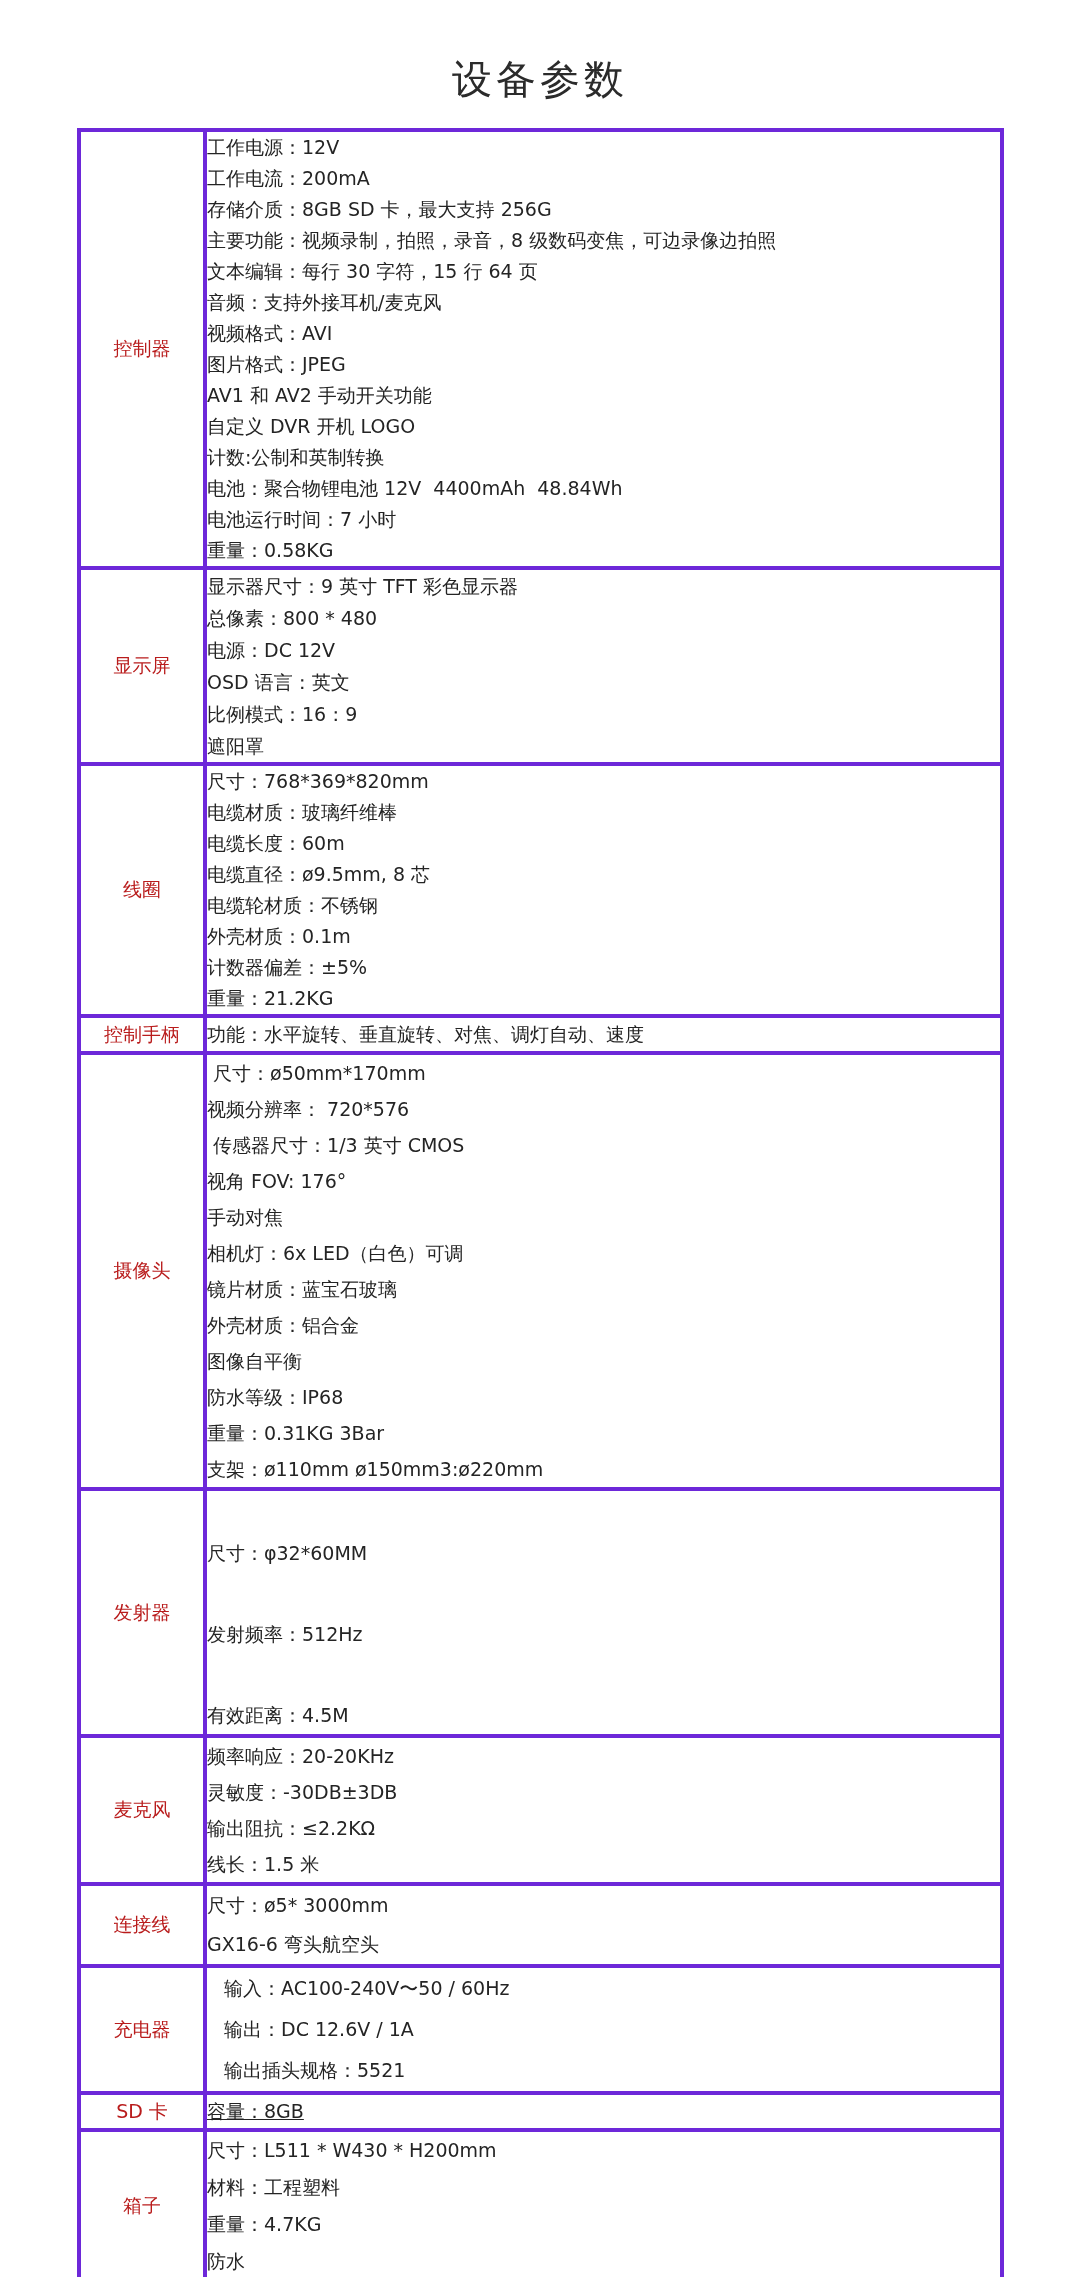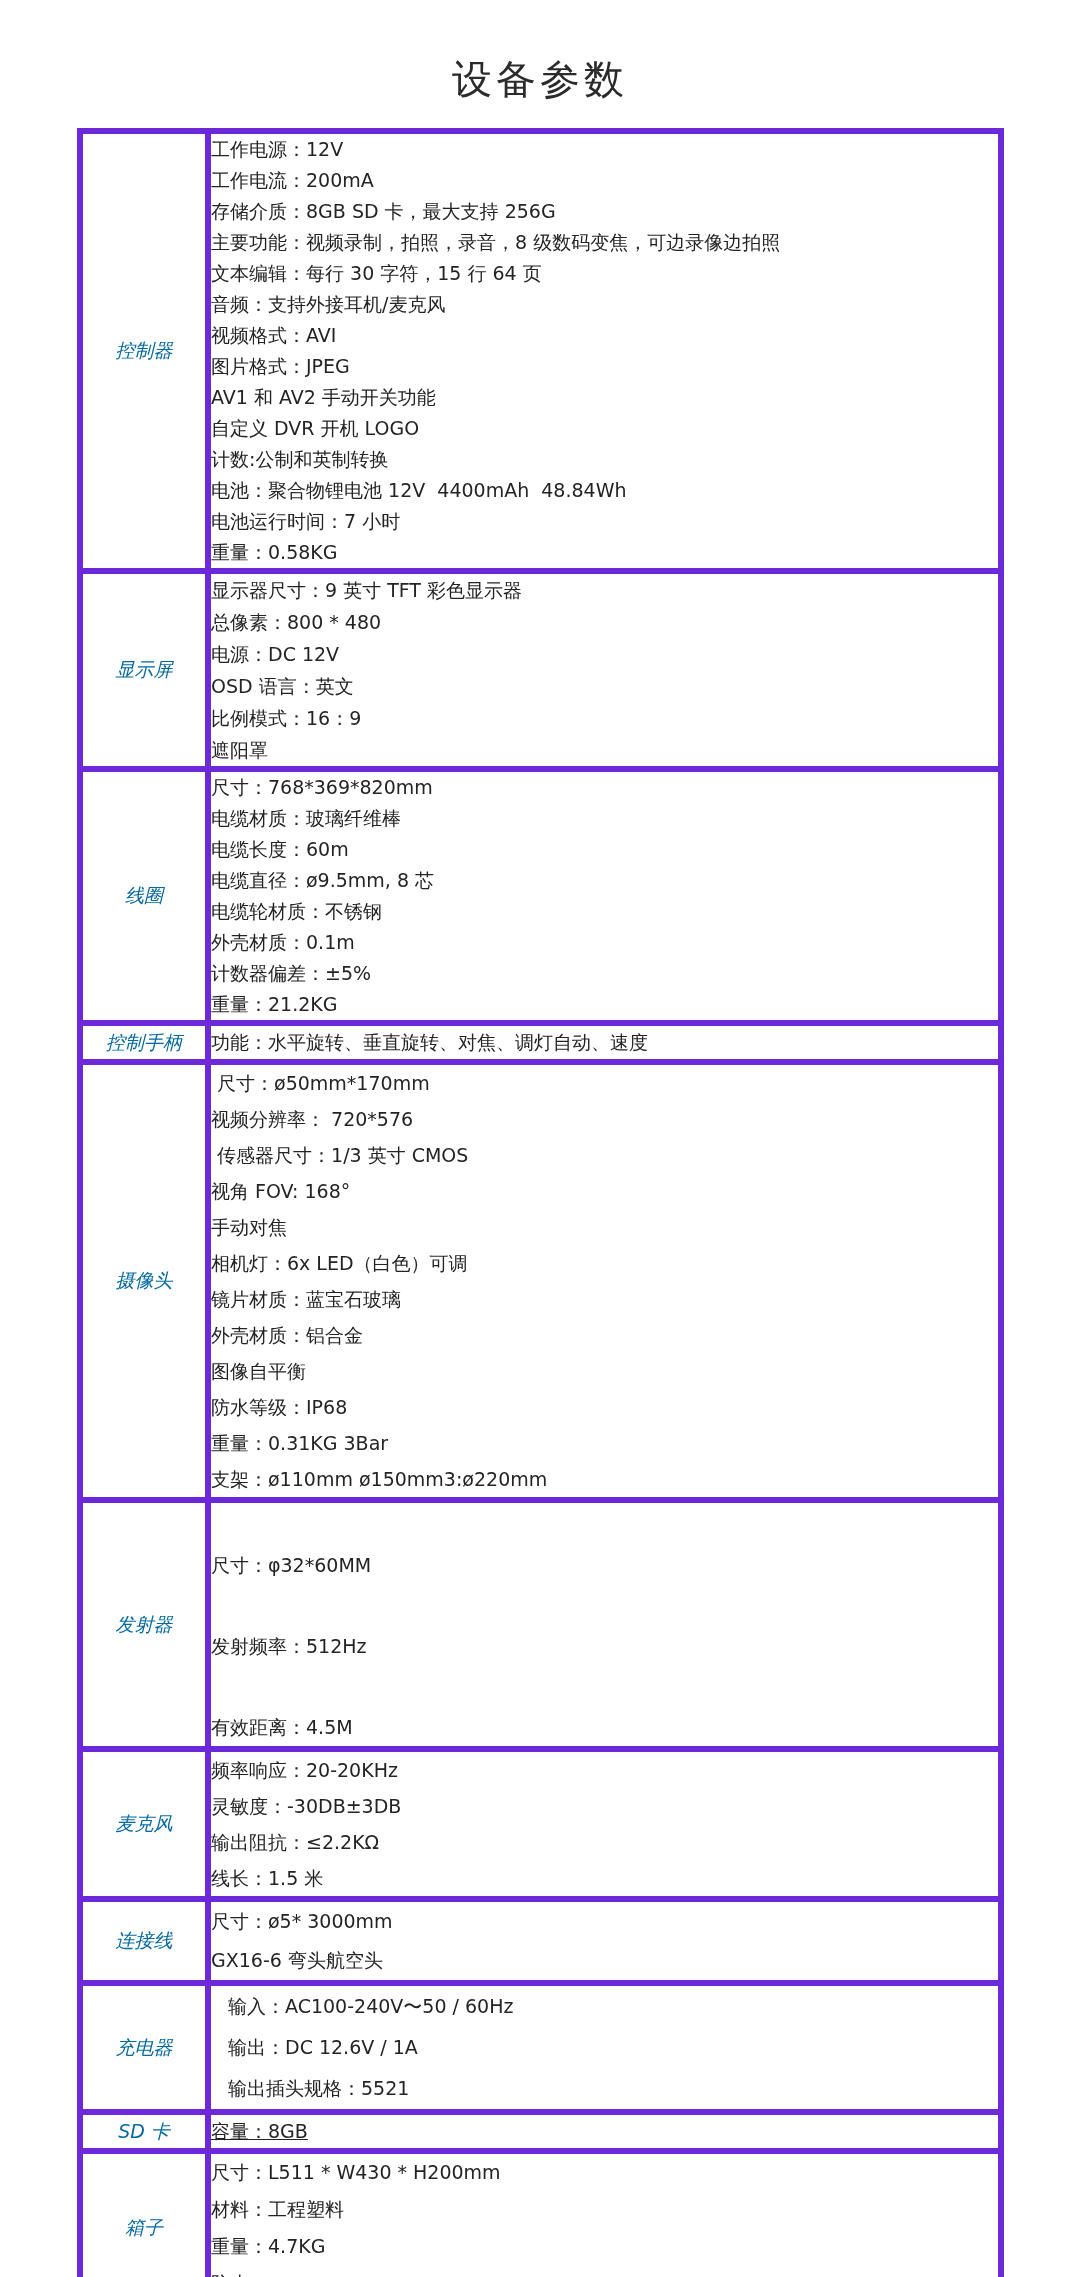--- a/index.html
+++ b/index.html
@@ -25,31 +25,30 @@
   table.spec{
     position:absolute;
     top:128px;
     left:77px;
     width:927px;
     border-collapse:collapse;
     table-layout:fixed;
   }
   table.spec{border:3px solid #0f0f0f;}
   table.spec td{
-    border:6px solid #6d28d9;
+    border:4px solid #6d28d9;
     vertical-align:middle;
     padding:0;
   }
   td.lbl{
     width:122px;
     text-align:center;
     font-size:19px;
-    color:#0369a1;
+    color:#b91c1c;
     white-space:pre-wrap;
-    font-style:italic;
   }
   td.content{
     padding:3px 10px 3px 13px;
   }
   .line{
     font-size:19px;
     color:#242424;
     white-space:pre-wrap;
     overflow:hidden;
   }
@@ -131,21 +130,21 @@
         </td>
       </tr>
 
 
       <tr class="s5">
         <td class="lbl">摄像头</td>
         <td class="content">
           <div class="line"> 尺寸：ø50mm*170mm</div>
           <div class="line">视频分辨率： 720*576</div>
           <div class="line"> 传感器尺寸：1/3 英寸 CMOS</div>
-          <div class="line">视角 FOV: 168°</div>
+          <div class="line">视角 FOV: 176°</div>
           <div class="line">手动对焦</div>
           <div class="line">相机灯：6x LED（白色）可调</div>
           <div class="line">镜片材质：蓝宝石玻璃</div>
           <div class="line">外壳材质：铝合金</div>
           <div class="line">图像自平衡</div>
           <div class="line">防水等级：IP68</div>
           <div class="line">重量：0.31KG 3Bar</div>
           <div class="line">支架：ø110mm ø150mm3:ø220mm</div>
         </td>
       </tr>

